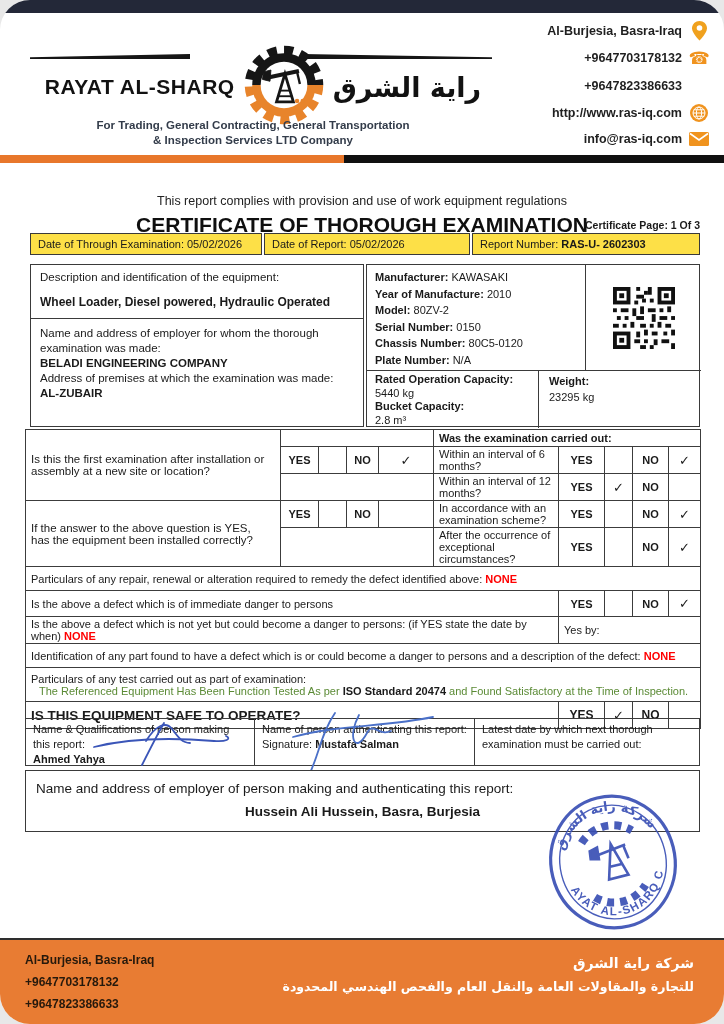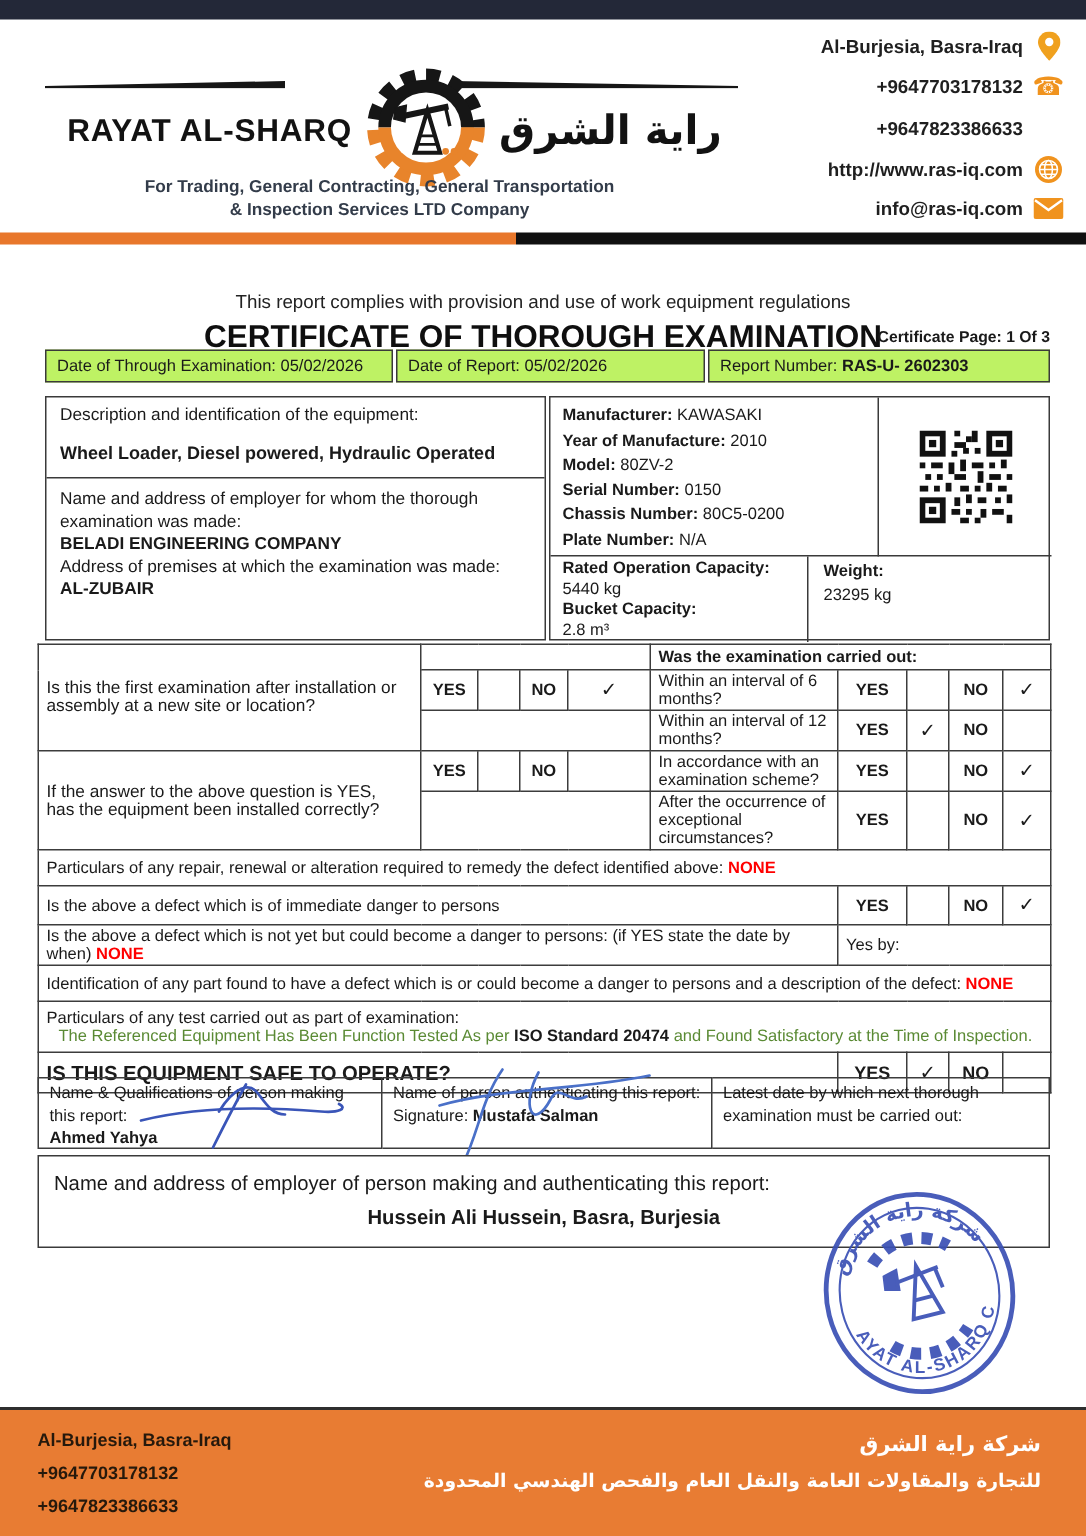--- a/index.html
+++ b/index.html
@@ -1,17 +1,17 @@
 <!DOCTYPE html>
 <html><head>
 <meta charset="utf-8">
 <style>
   html,body{margin:0;padding:0;background:#e8e8e8;}
   #page{position:relative;width:724px;height:1024px;background:#fff;margin:0 auto;
-        font-family:"Liberation Sans","DejaVu Sans",sans-serif;color:#1a1a1a;overflow:hidden;}
+        font-family:"Liberation Sans","DejaVu Sans",sans-serif;color:#1a1a1a;overflow:hidden;border-radius:30px;}
   .abs{position:absolute;}
   
   #topbar{top:0;left:0;width:724px;height:13px;background:#232838;}
   
   .contact-row{display:flex;align-items:center;justify-content:flex-end;height:22px;}
   .contact-text{font-size:12.5px;font-weight:bold;color:#1f1f1f;}
   .contact-ic{width:26px;height:20px;display:flex;align-items:center;justify-content:center;margin-left:4px;}
   .phone-glyph{color:#F0931E;font-size:17px;font-family:"DejaVu Sans",sans-serif;line-height:1;}
   
   #logo{top:20px;left:28px;width:470px;height:96px;}
@@ -25,21 +25,21 @@
   
   #divider{top:155px;left:0;width:724px;height:8px;display:flex;}
   #divider .o{width:344px;background:#E8772B;}
   #divider .k{flex:1;background:#101010;}
   
   #cert-title{top:166px;left:0;width:724px;text-align:center;font-size:21px;font-weight:bold;color:#0f0f0f;margin-top:47px;}
   #cert-sub{top:194px;left:0;width:724px;text-align:center;font-size:12.5px;color:#222;}
   #cert-page{top:219px;right:24px;font-size:10.5px;font-weight:bold;}
   
   #meta-row{top:233px;left:30px;width:670px;display:flex;}
-  .meta-box{border:1px solid #3a3a3a;height:20px;line-height:20px;font-size:11px;padding-left:7px;background:#bef264;}
+  .meta-box{border:1px solid #3a3a3a;height:20px;line-height:20px;font-size:11px;padding-left:7px;background:#fde047;}
   
   .box{border:1px solid #3a3a3a;background:#fff;}
   #eq-left{top:264px;left:30px;width:334px;height:163px;padding:5px 9px;box-sizing:border-box;font-size:11.5px;line-height:15px;}
   .u{}
   .bold{font-weight:bold;}
   #eq-div{border-top:1px solid #3a3a3a;margin:8px -9px 7px -9px;}
   #eq-right{top:264px;left:366px;width:334px;height:163px;box-sizing:border-box;}
   #eq-detail{position:absolute;top:0;left:0;width:219px;height:106px;border-right:1px solid #3a3a3a;border-bottom:1px solid #3a3a3a;padding:4px 0 0 8px;box-sizing:border-box;font-size:11px;line-height:16.5px;}
   #eq-qr{position:absolute;top:0;left:219px;width:115px;height:106px;border-bottom:1px solid #3a3a3a;display:flex;align-items:center;justify-content:center;box-sizing:border-box;}
   #eq-cap{position:absolute;top:106px;left:0;width:172px;height:57px;border-right:1px solid #3a3a3a;padding:2px 0 0 8px;box-sizing:border-box;font-size:11px;line-height:13.5px;}
@@ -189,21 +189,21 @@
     <div class="u">Address of premises at which the examination was made:</div>
     <div class="bold">AL-ZUBAIR</div>
   </div>
 
   <div class="abs box" id="eq-right">
     <div id="eq-detail">
       <div><span class="bold u">Manufacturer:</span> <span>KAWASAKI</span></div>
       <div><span class="bold u">Year of Manufacture:</span> <span>2010</span></div>
       <div><span class="bold u">Model:</span> <span>80ZV-2</span></div>
       <div><span class="bold u">Serial Number:</span> <span>0150</span></div>
-      <div><span class="bold u">Chassis Number:</span> <span>80C5-0200</span></div>
+      <div><span class="bold u">Chassis Number:</span> <span>80C5-0120</span></div>
       <div><span class="bold u">Plate Number:</span> <span>N/A</span></div>
     </div>
     <div id="eq-qr">
       <svg width="62" height="62" viewBox="0 0 64 64">
         <rect width="64" height="64" fill="#fff"></rect>
         <g fill="#111">
           <rect x="0" y="0" width="18" height="18"></rect>
             <rect x="46" y="0" width="18" height="18"></rect>
             <rect x="0" y="46" width="18" height="18"></rect>
           <rect x="24" y="0" width="4" height="4"></rect>

